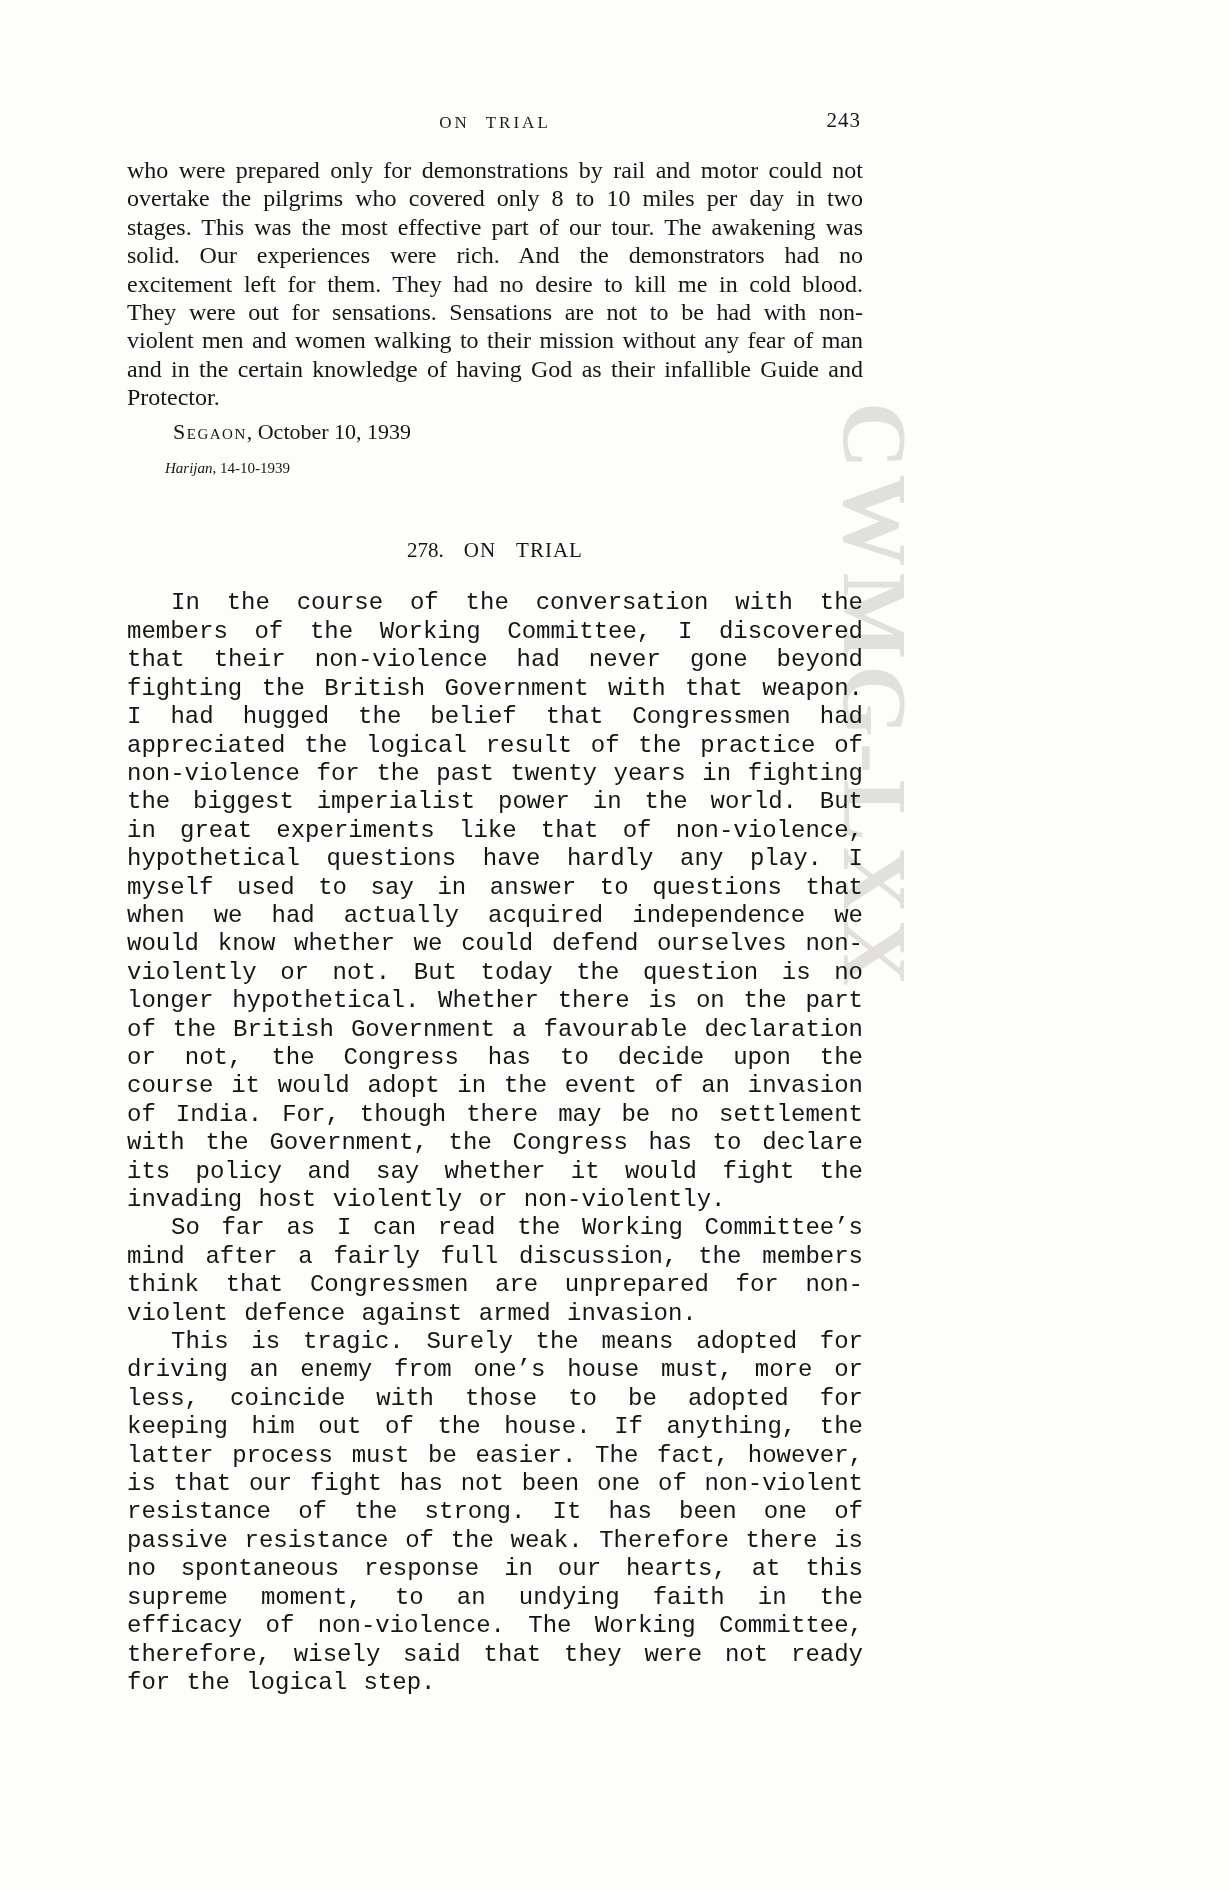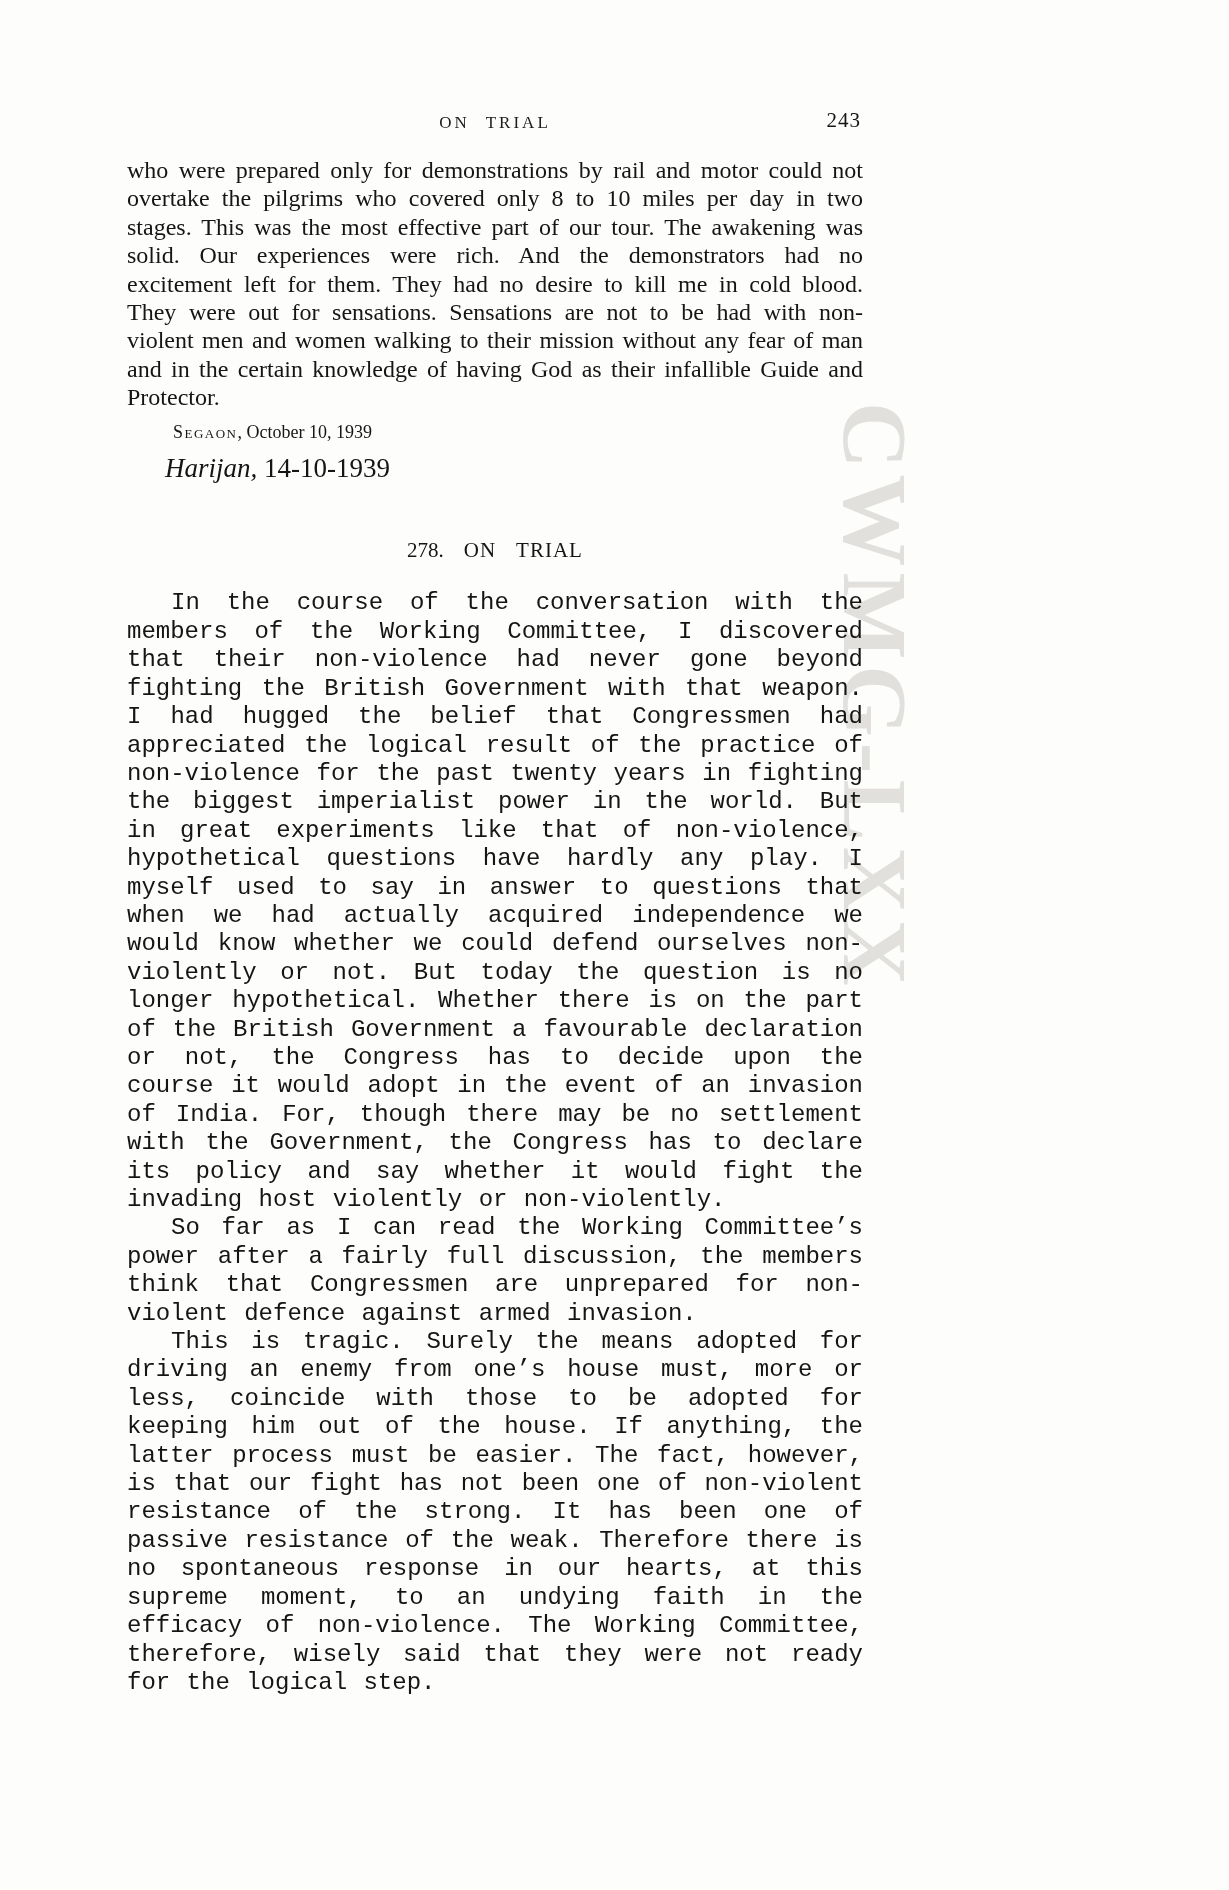--- a/index.html
+++ b/index.html
@@ -71,33 +71,33 @@
     font-size: 24px;
     line-height: 28.4px;
     text-align: justify;
     word-spacing: 2px;
   }
 
   .body-par.indent { text-indent: 44px; font-family: Liberation Mono, monospace; }
   .body-par.no-indent { text-indent: 0; }
 
   .signature-line {
-    font-size: 18px;
+    font-size: 22px;
     line-height: 28.4px;
     padding-left: 46px;
     margin-top: 6px;
   }
 
   .smallcaps {
     font-variant: small-caps;
     letter-spacing: 1.5px;
   }
 
   .source-line {
-    font-size: 27px;
+    font-size: 15px;
     line-height: 28.4px;
     padding-left: 38px;
     margin-top: 8px;
   }
 
   .italic { font-style: italic; }
 
   .section-heading {
     margin-top: 56px;
     margin-bottom: 26px;
@@ -132,18 +132,18 @@
     <p class="signature-line"><span class="smallcaps">Segaon</span><span>, October 10, 1939</span></p>
 
     <p class="source-line"><span class="italic">Harijan,</span><span> 14-10-1939</span></p>
 
     <h2 class="section-heading">
       <span class="section-number">278.</span><span class="section-title">ON TRIAL</span>
     </h2>
 
     <p class="body-par indent">In the course of the conversation with the members of the Working Committee, I discovered that their non-violence had never gone beyond fighting the British Government with that weapon. I had hugged the belief that Congressmen had appreciated the logical result of the practice of non-violence for the past twenty years in fighting the biggest imperialist power in the world. But in great experiments like that of non-violence, hypothetical questions have hardly any play. I myself used to say in answer to questions that when we had actually acquired independence we would know whether we could defend ourselves non-violently or not. But today the question is no longer hypothetical. Whether there is on the part of the British Government a favourable declaration or not, the Congress has to decide upon the course it would adopt in the event of an invasion of India. For, though there may be no settlement with the Government, the Congress has to declare its policy and say whether it would fight the invading host violently or non-violently.</p>
 
-    <p class="body-par indent">So far as I can read the Working Committee’s power after a fairly full discussion, the members think that Congressmen are unprepared for non-violent defence against armed invasion.</p>
+    <p class="body-par indent">So far as I can read the Working Committee’s mind after a fairly full discussion, the members think that Congressmen are unprepared for non-violent defence against armed invasion.</p>
 
     <p class="body-par indent">This is tragic. Surely the means adopted for driving an enemy from one’s house must, more or less, coincide with those to be adopted for keeping him out of the house. If anything, the latter process must be easier. The fact, however, is that our fight has not been one of non-violent resistance of the strong. It has been one of passive resistance of the weak. Therefore there is no spontaneous response in our hearts, at this supreme moment, to an undying faith in the efficacy of non-violence. The Working Committee, therefore, wisely said that they were not ready for the logical step.</p>
 
   </div>
 </div>
 
 </body></html>

